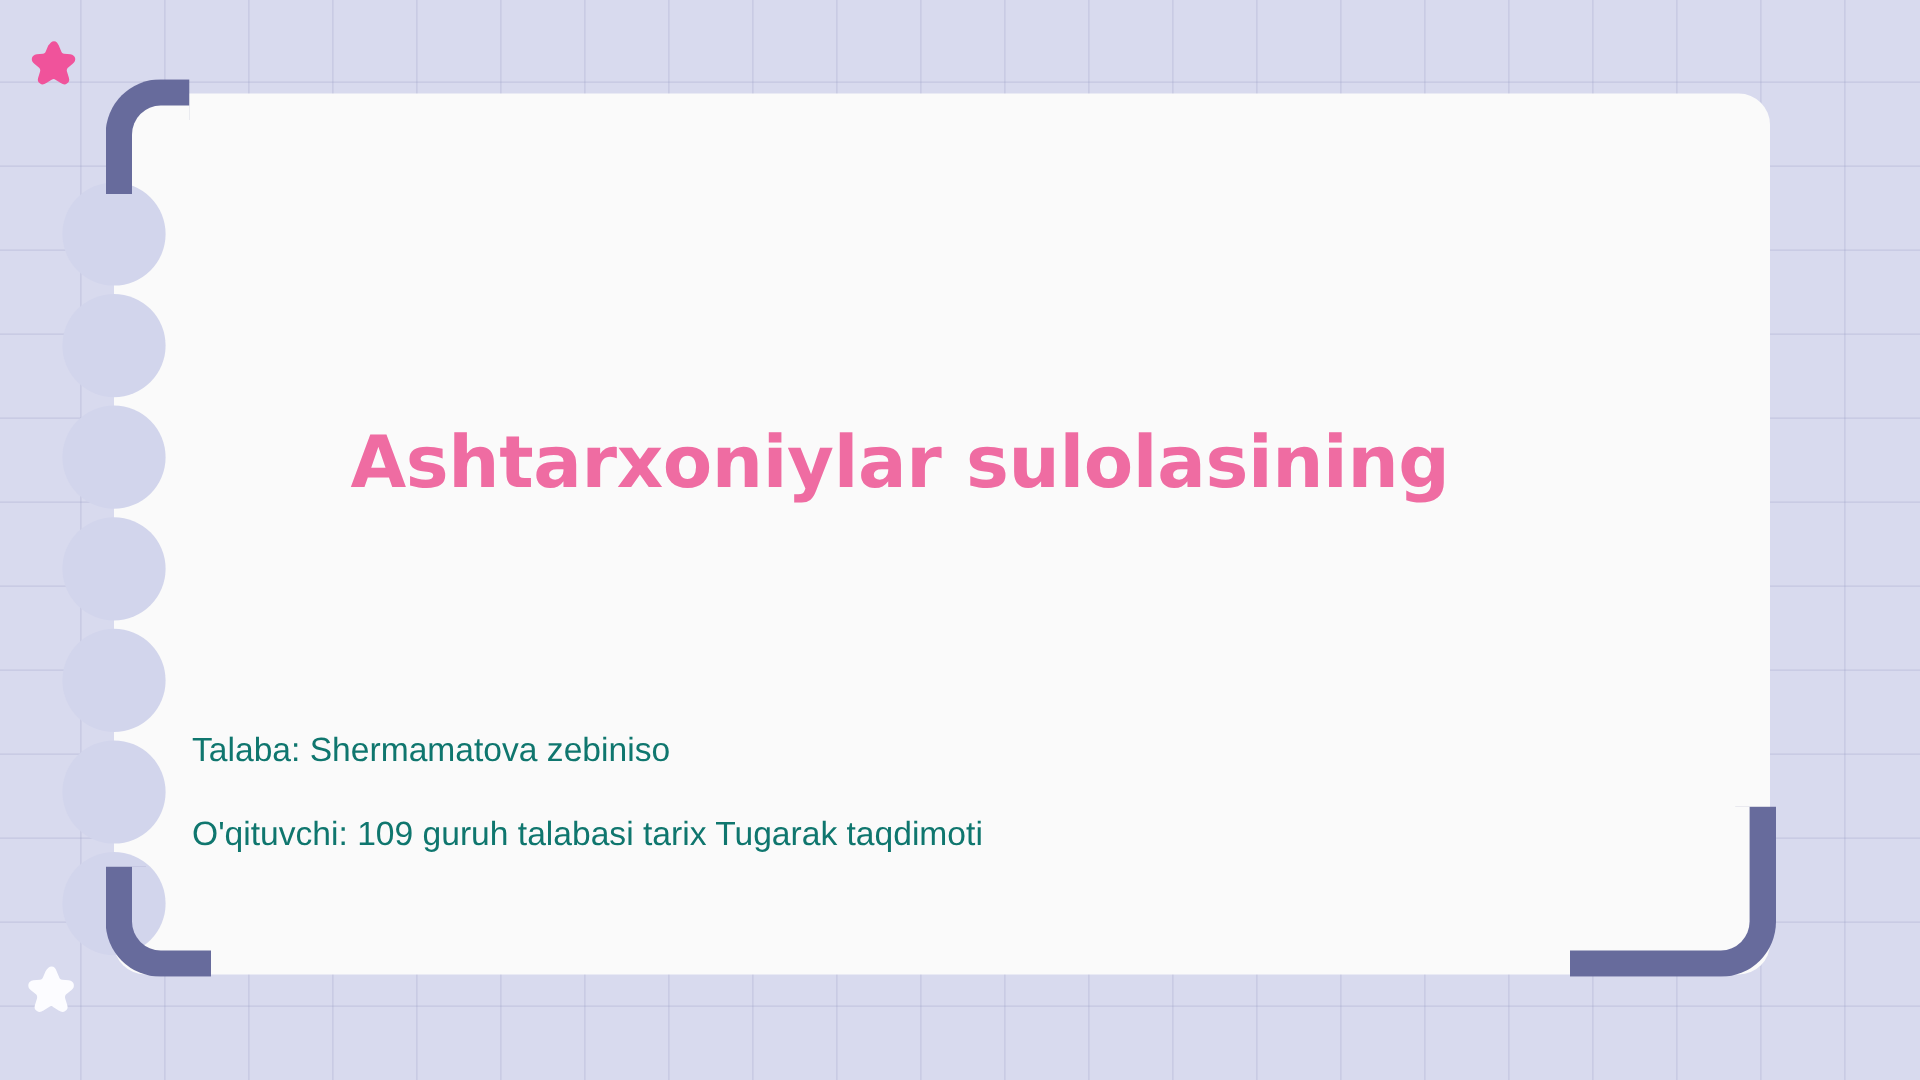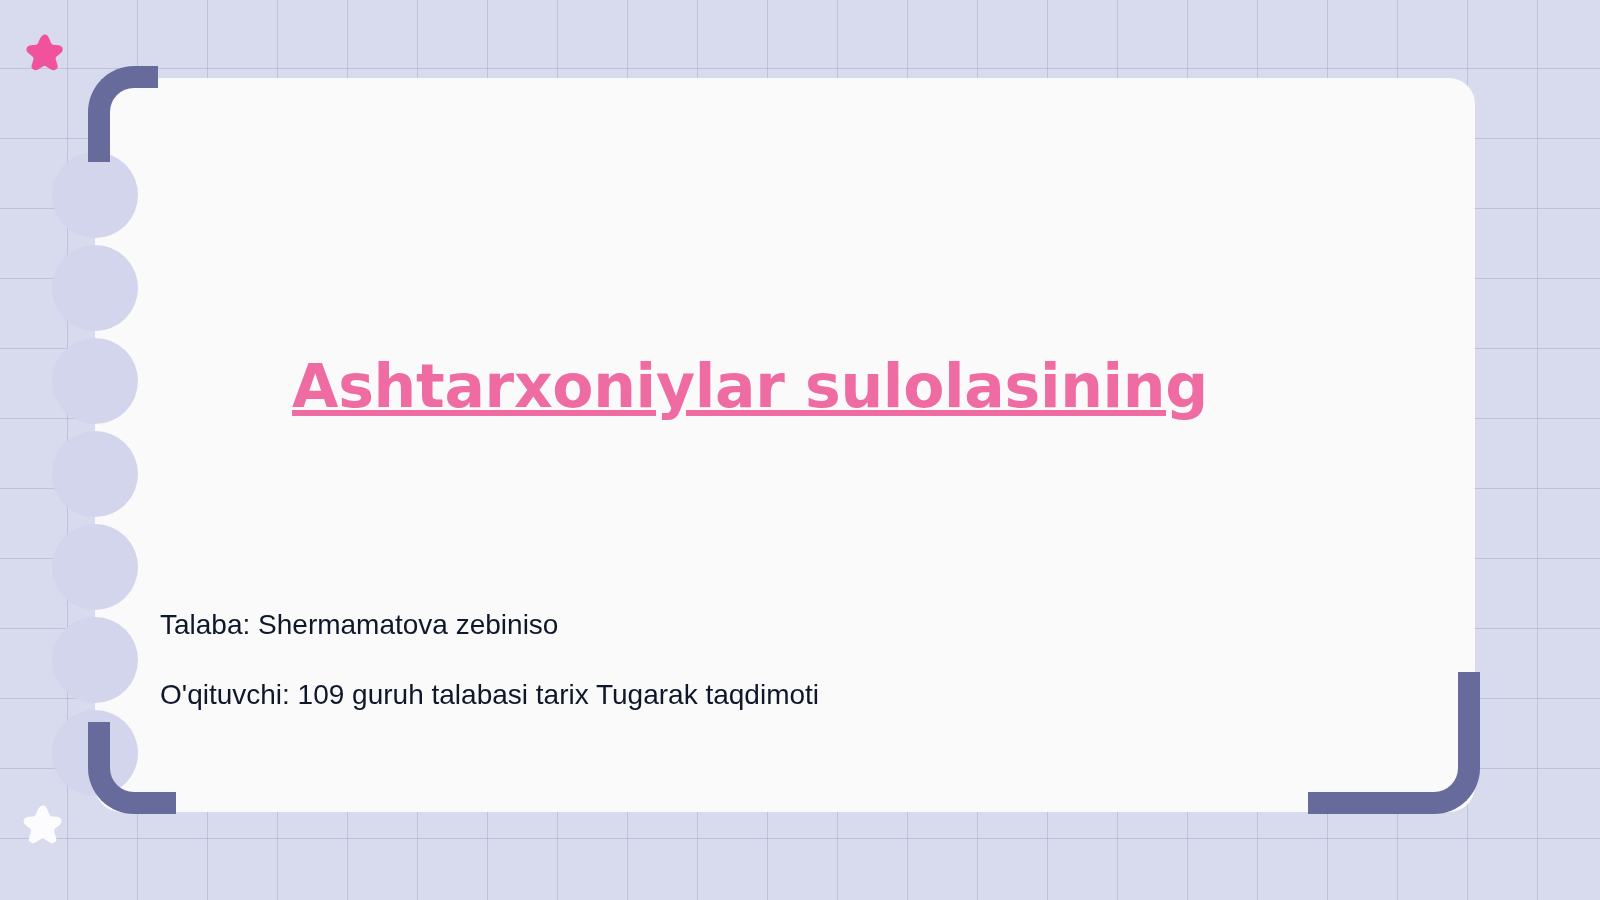--- a/index.html
+++ b/index.html
@@ -101,35 +101,34 @@
     width: 1180px;
     margin: 0;
     text-align: center;
     font-family: "DejaVu Sans", sans-serif;
     font-size: 60px;
     font-weight: 700;
     letter-spacing: -0.3px;
     color: #ef6ca2;
     line-height: 1.16;
     white-space: nowrap;
-    text-decoration: underline;
   }
 
   .body-block {
     position: absolute;
     left: 160px;
     top: 606px;
     width: 1160px;
   }
   .body-line {
     margin: 0 0 18px 0;
     font-family: "Liberation Sans", sans-serif;
     font-size: 28px;
     font-weight: 400;
-    color: #0f172a;
+    color: #0f766e;
     line-height: 1.35;
     white-space: nowrap;
   }
   .body-line:last-child { margin-bottom: 0; margin-top: 32px; }
 
   
   .star {
     position: absolute;
     display: block;
   }

